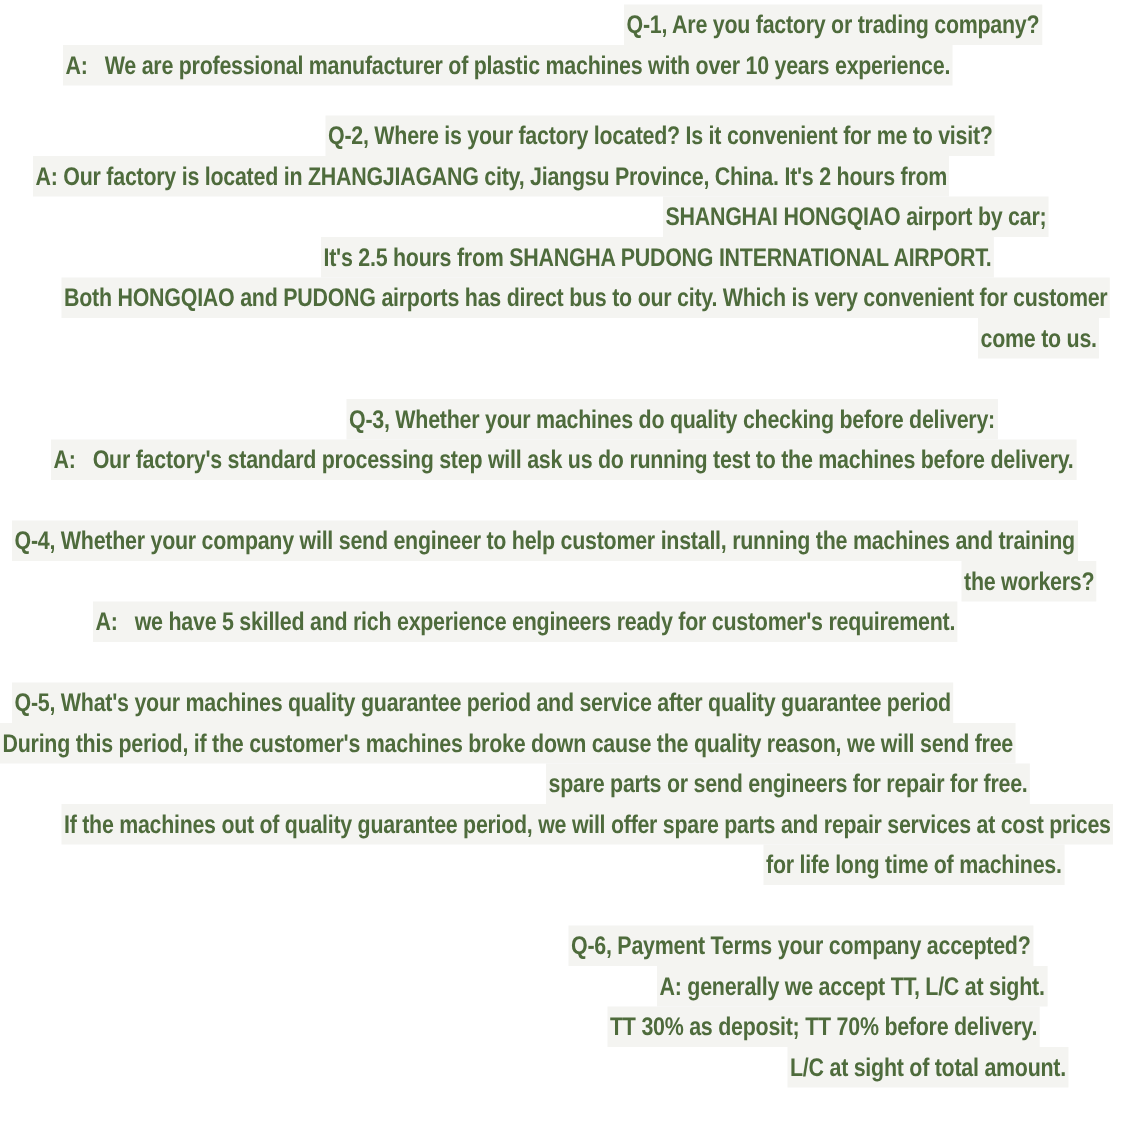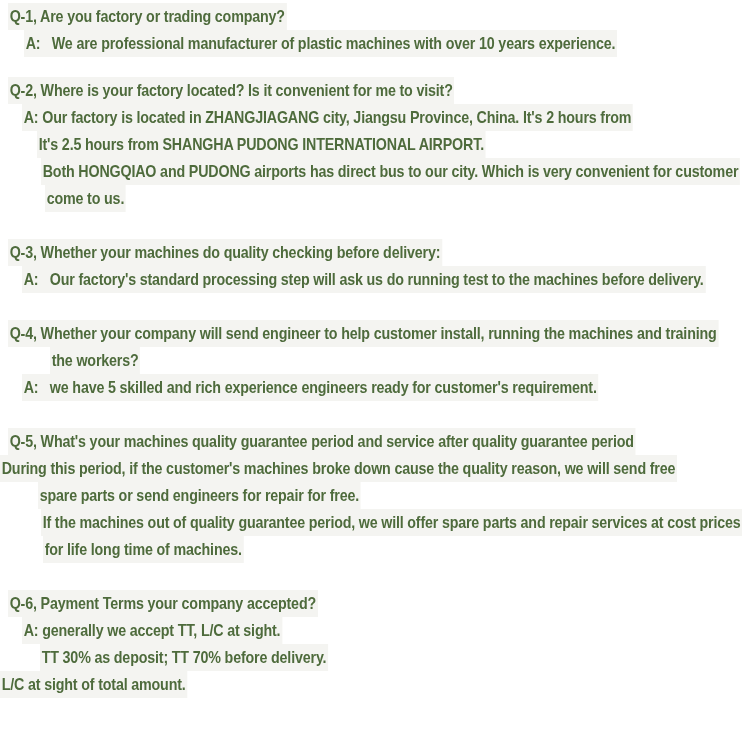--- a/index.html
+++ b/index.html
@@ -13,20 +13,21 @@
     height: 755px;
     background: var(--bg);
     overflow: hidden;
     font-family: "Liberation Sans", sans-serif;
   }
   .doc {
     width: 748px;
     height: 582px;
     padding-top: 3px;
     background: var(--bg);
+    text-align: right;
   }
   .section { margin-bottom: 27px; }
   .section:first-child { margin-bottom: 20px; }
   .section:last-child { margin-bottom: 0; }
   .line {
     height: 27px;
     line-height: 27px;
     white-space: pre;
     overflow: visible;
   }
@@ -46,27 +47,28 @@
 <body>
 
 <div class="doc">
     <div class="section">
       <div class="line" style="padding-left: 8px;"><span class="line-text" style="transform: scaleX(0.84);">Q-1, Are you factory or trading company?</span></div>
       <div class="line" style="padding-left: 24px;"><span class="line-text" style="transform: scaleX(0.84);">A:   We are professional manufacturer of plastic machines with over 10 years experience.</span></div>
     </div>
     <div class="section">
       <div class="line" style="padding-left: 8px;"><span class="line-text" style="transform: scaleX(0.84);">Q-2, Where is your factory located? Is it convenient for me to visit?</span></div>
       <div class="line" style="padding-left: 22px;"><span class="line-text" style="transform: scaleX(0.84);">A: Our factory is located in ZHANGJIAGANG city, Jiangsu Province, China. It's 2 hours from</span></div>
+      <div class="line" style="padding-left: 45px;"><span class="line-text" style="transform: scaleX(0.84);">SHANGHAI HONGQIAO airport by car;</span></div>
       <div class="line" style="padding-left: 37px;"><span class="line-text" style="transform: scaleX(0.84);">It's 2.5 hours from SHANGHA PUDONG INTERNATIONAL AIRPORT.</span></div>
       <div class="line" style="padding-left: 41px;"><span class="line-text" style="transform: scaleX(0.84);">Both HONGQIAO and PUDONG airports has direct bus to our city. Which is very convenient for customer</span></div>
       <div class="line" style="padding-left: 45px;"><span class="line-text" style="transform: scaleX(0.84);">come to us.</span></div>
     </div>
     <div class="section">
       <div class="line" style="padding-left: 8px;"><span class="line-text" style="transform: scaleX(0.84);">Q-3, Whether your machines do quality checking before delivery:</span></div>
-      <div class="line" style="padding-left: 22px;"><span class="line-text" style="transform: scaleX(0.84);">A:   Our factory's standard processing step will ask us do running test to the machines before delivery.</span></div>
+      <div class="line" style="padding-left: 34px;"><span class="line-text" style="transform: scaleX(0.84);">A:   Our factory's standard processing step will ask us do running test to the machines before delivery.</span></div>
     </div>
     <div class="section">
       <div class="line" style="padding-left: 8px;"><span class="line-text" style="transform: scaleX(0.84);">Q-4, Whether your company will send engineer to help customer install, running the machines and training</span></div>
       <div class="line" style="padding-left: 50px;"><span class="line-text" style="transform: scaleX(0.84);">the workers?</span></div>
       <div class="line" style="padding-left: 22px;"><span class="line-text" style="transform: scaleX(0.84);">A:   we have 5 skilled and rich experience engineers ready for customer's requirement.</span></div>
     </div>
     <div class="section">
       <div class="line" style="padding-left: 8px;"><span class="line-text" style="transform: scaleX(0.84);">Q-5, What's your machines quality guarantee period and service after quality guarantee period</span></div>
       <div class="line" style=""><span class="line-text" style="transform: scaleX(0.84);">During this period, if the customer's machines broke down cause the quality reason, we will send free</span></div>
       <div class="line" style="padding-left: 38px;"><span class="line-text" style="transform: scaleX(0.84);">spare parts or send engineers for repair for free.</span></div>

